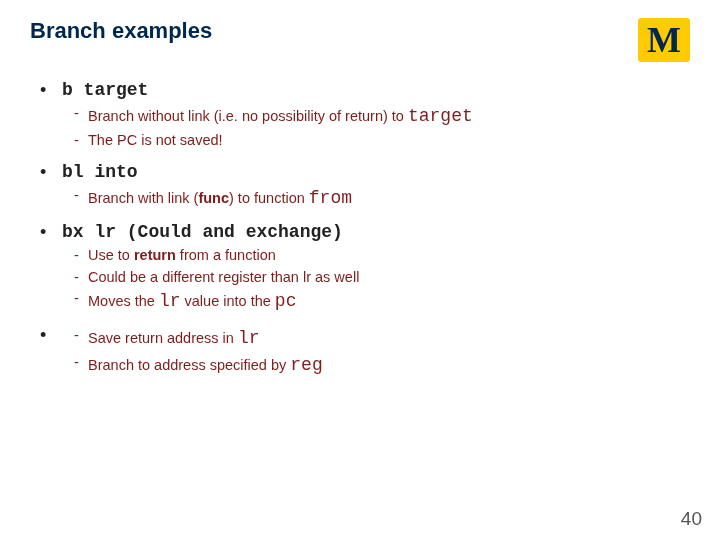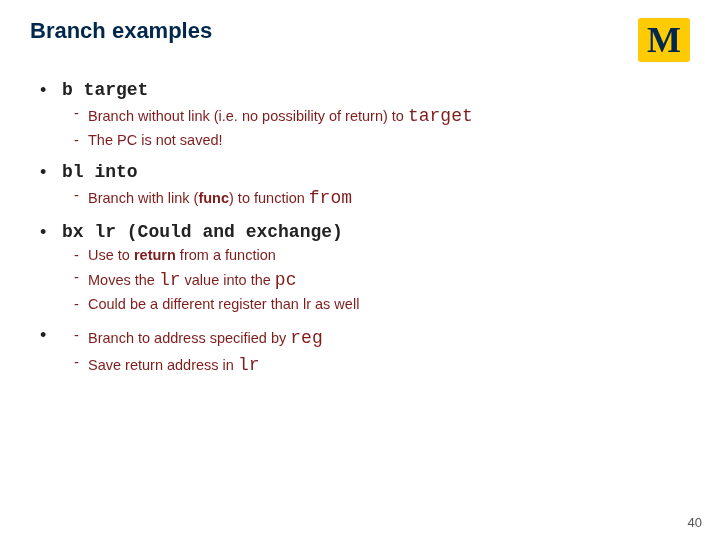--- a/index.html
+++ b/index.html
@@ -94,21 +94,21 @@
 
     code, .mono {
       font-family: 'Courier New', monospace;
       font-size: 18px;
     }
 
     .page-num {
       position: absolute;
       bottom: 10px;
       right: 18px;
-      font-size: 13px;
+      font-size: 19px;
       color: #555;
     }
 
     
   </style>
 </head>
 <body>
 
 <div class="slide">
 
@@ -124,24 +124,24 @@
     <ul class="main-list" id="main-list">
     <li><span class="bullet-label mono">b target</span><ul class="sub-list">
             <li>Branch without link (i.e. no possibility of return) to <code>target</code></li>
             <li>The PC is not saved!</li>
           </ul></li>
         <li><span class="bullet-label mono">bl into</span><ul class="sub-list">
             <li>Branch with link (<strong>func</strong>) to function <code>from</code></li>
           </ul></li>
         <li><span class="bullet-label mono">bx lr (Could and exchange)</span><ul class="sub-list">
             <li>Use to <strong>return</strong> from a function</li>
+            <li>Could be a different register than lr as well</li>
             <li>Moves the <code>lr</code> value into the <code>pc</code></li>
-            <li>Could be a different register than lr as well</li>
           </ul></li>
         <li><ul class="sub-list">
+            <li>Save return address in <code>lr</code></li>
             <li>Branch to address specified by <code>reg</code></li>
-            <li>Save return address in <code>lr</code></li>
           </ul></li>
       </ul>
   </div>
 
   <div class="page-num">40</div>
 </div>
 
 </body></html>

